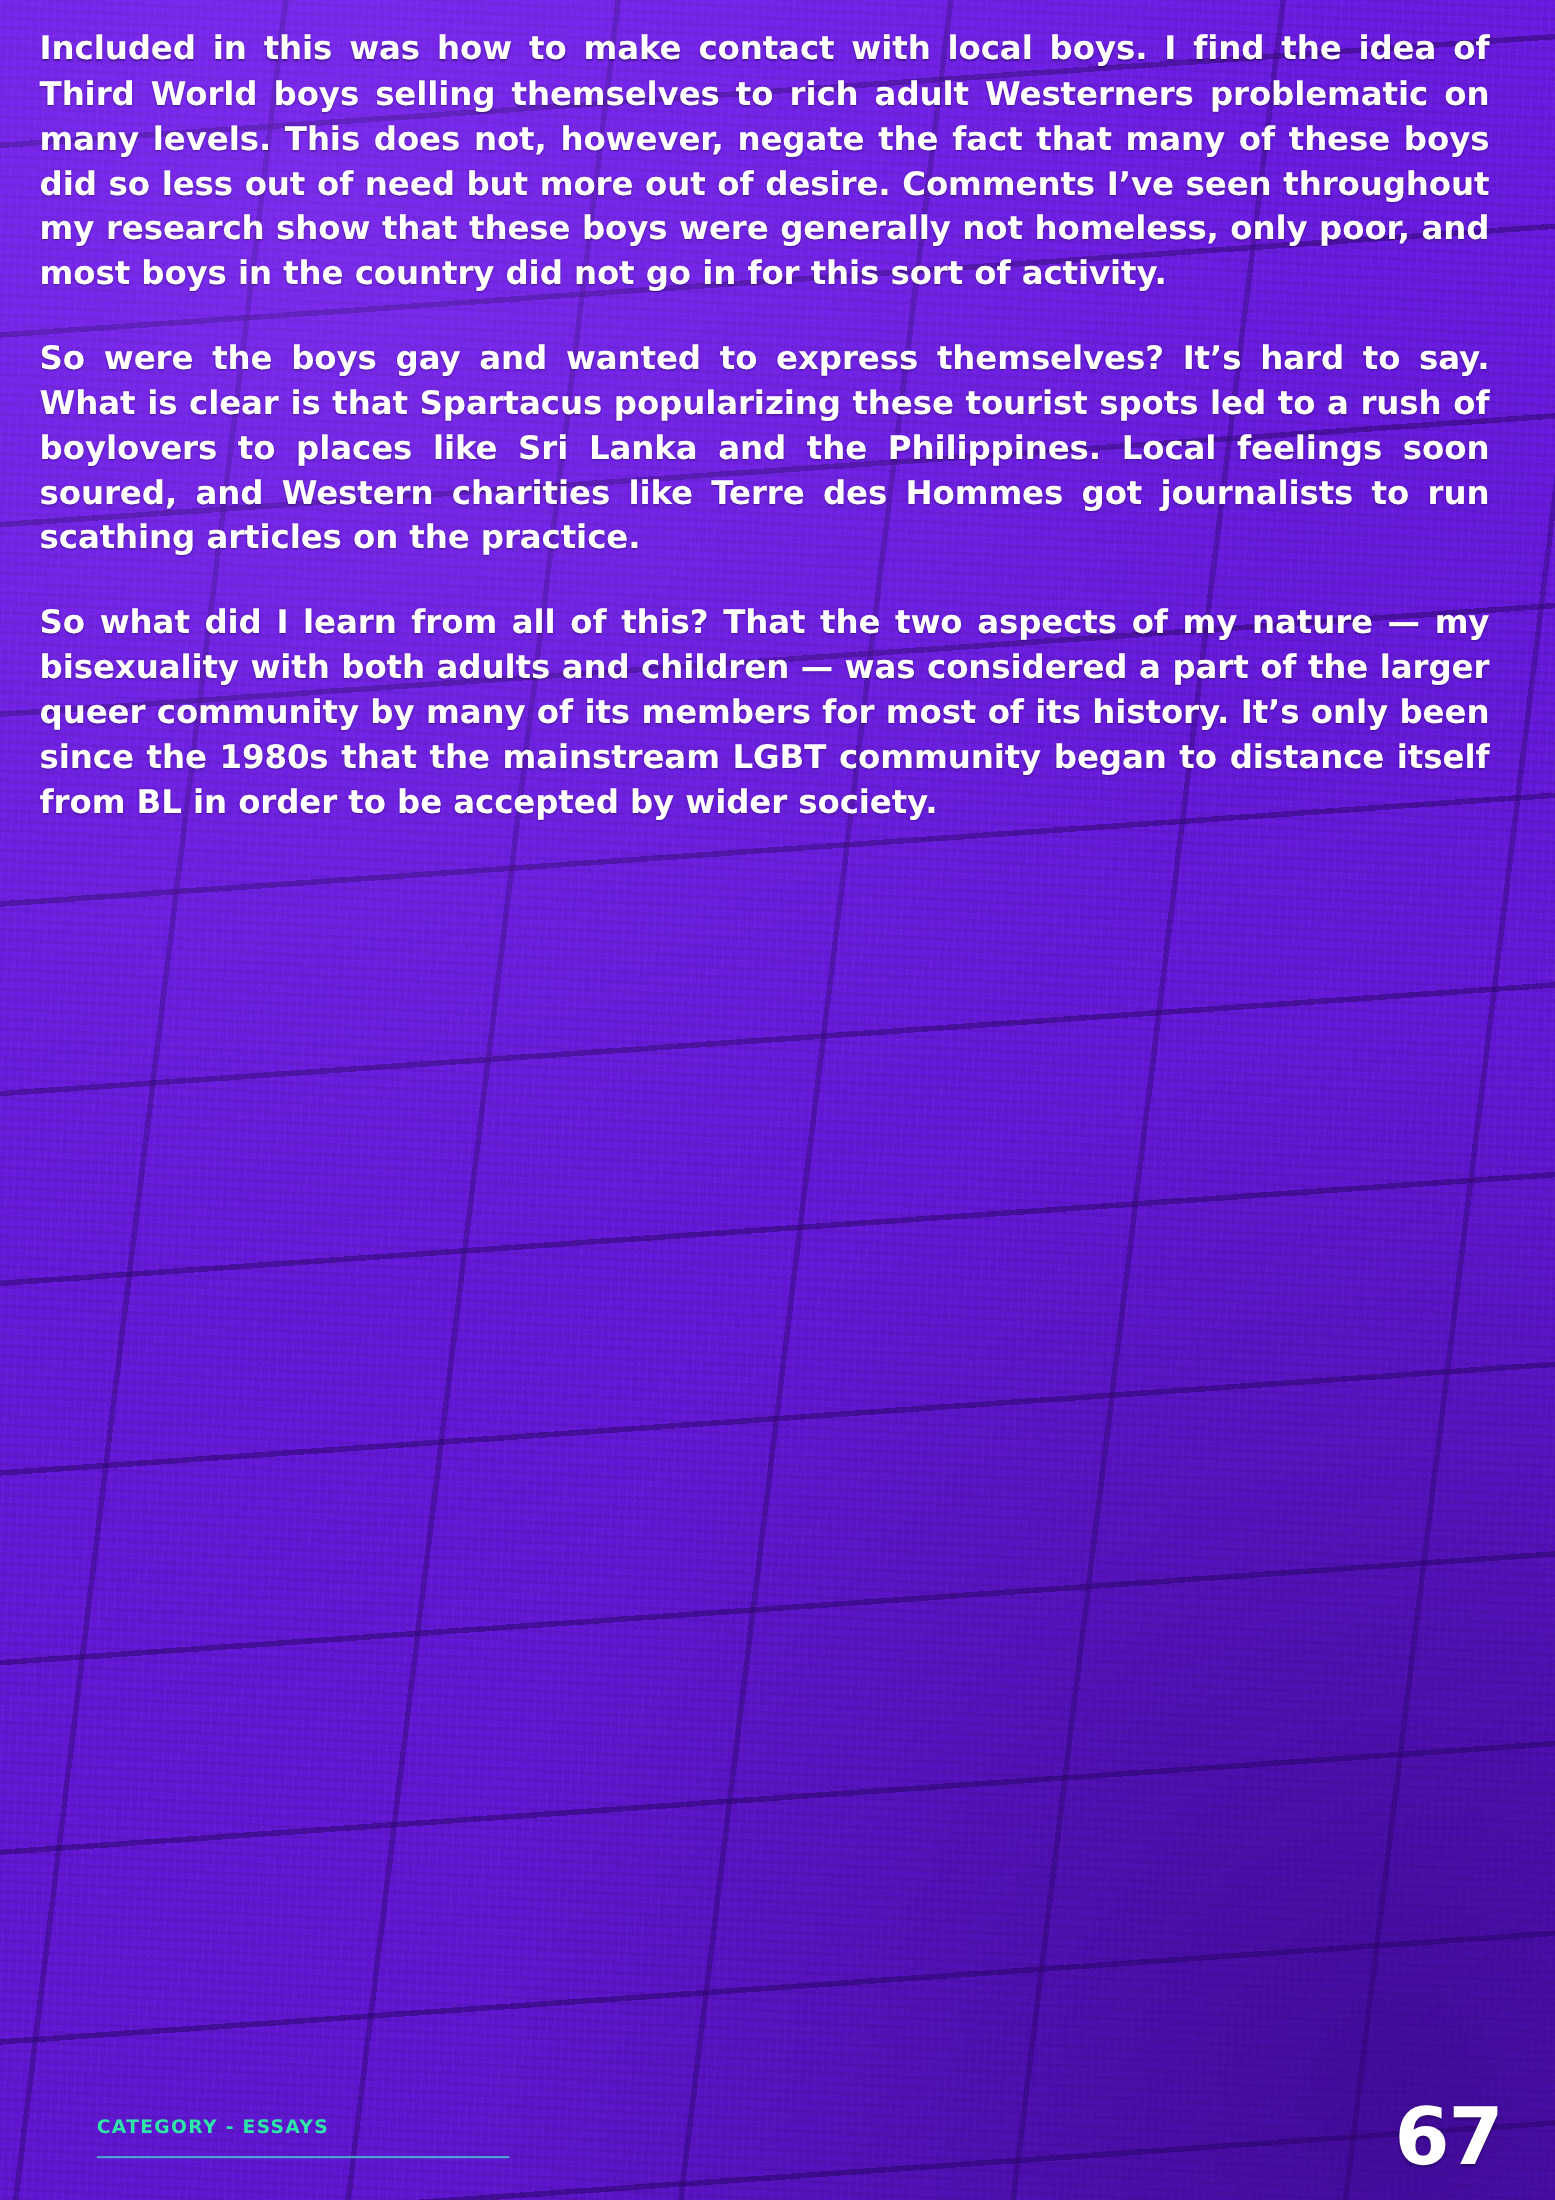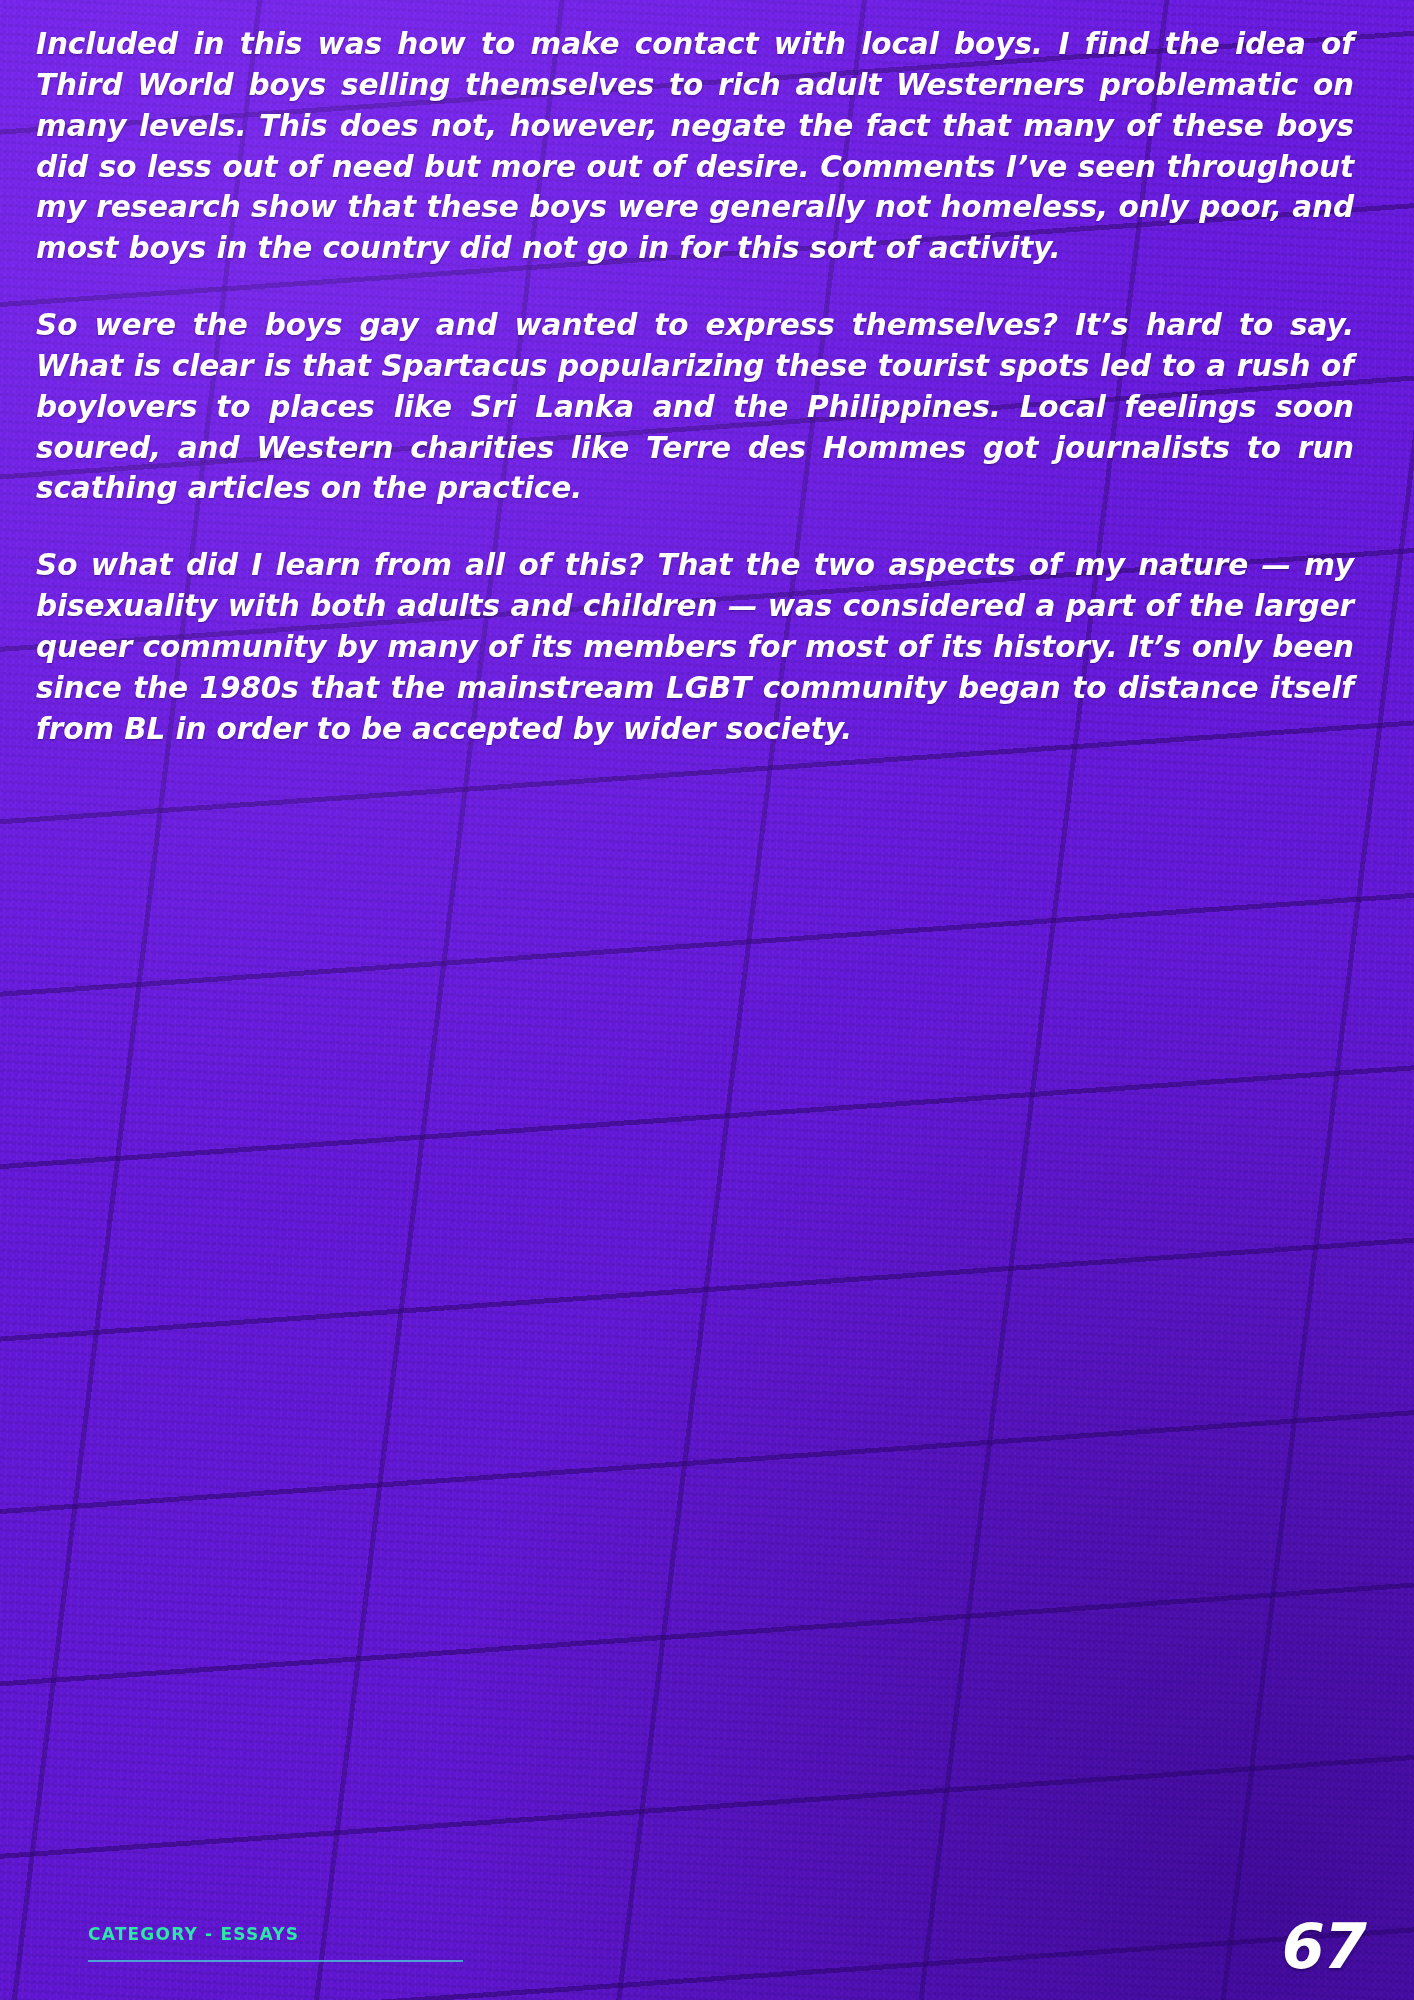--- a/index.html
+++ b/index.html
@@ -78,21 +78,20 @@
         rgba(255,255,255,0.08) 0deg 6deg,
         rgba(0,0,0,0.08) 6deg 12deg);
     background-size: 6px 6px;
   }
 
   .content {
     position: absolute;
     inset: 0;
     padding: 24px 60px 0 36px;
     box-sizing: border-box;
-    font-style: italic;
   }
 
   p.body-par {
     color: #ffffff;
     font-size: 29.5px;
     line-height: 1.385;
     font-weight: bold;
     text-align: justify;
     text-justify: inter-word;
     margin: 0 0 36px 0;
@@ -127,26 +126,25 @@
     width: 375px;
     height: 2px;
     background: #4bb9d8;
     opacity: 0.85;
   }
   .page-number {
     position: absolute;
     right: 8px;
     bottom: 22px;
     color: #ffffff;
-    font-size: 62px;
+    font-size: 72px;
     font-weight: bold;
     line-height: 1;
     letter-spacing: -1px;
     text-shadow: 0 2px 3px rgba(20,0,60,0.5);
-    font-style: italic;
   }
 </style>
 </head>
 <body>
 
 <div class="page">
   <div class="bg-texture"></div>
   <div class="bg-bricks"></div>
   <div class="bg-vignette"></div>
   <div class="bg-noise"></div>

